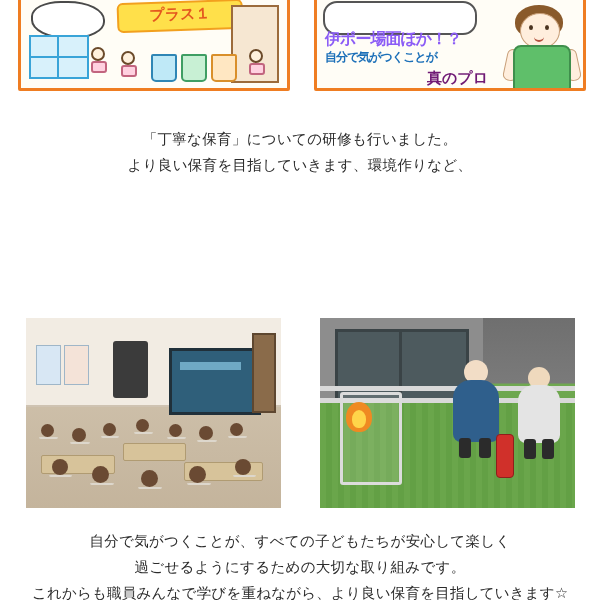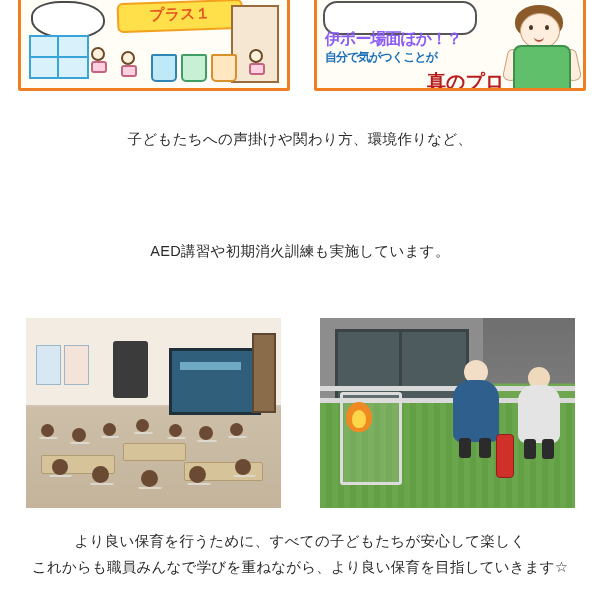--- a/index.html
+++ b/index.html
@@ -122,21 +122,21 @@
   }
   .r-big2 {
     position: absolute; left: 8px; top: 50px;
     width: 176px; height: 26px;
     color: #1b6fb8; font-size: 12px; font-weight: bold;
     font-family: Liberation Serif, serif;
     letter-spacing: -1px;
   }
   .r-big3 {
     position: absolute; left: 110px; top: 70px;
-    color: #b91c1c; font-size: 19px; font-weight: bold;
+    color: #701a75; font-size: 15px; font-weight: bold;
     font-family: "DejaVu Sans", sans-serif;
   }
   .r-person {
     position: absolute; right: 6px; top: 6px;
     width: 70px; height: 82px;
   }
   .r-person .hair {
     position: absolute; left: 8px; top: 0;
     width: 48px; height: 34px;
     background: #8a5a2b; border-radius: 50% 50% 45% 45%;
@@ -368,25 +368,25 @@
         <div class="eye e2"></div>
         <div class="mouth"></div>
         <div class="arm a1"></div>
         <div class="arm a2"></div>
         <div class="apron"></div>
       </div>
     </div>
   </div>
 
   <div class="text-block para1">
-    <div>子どもたちへの声掛けや関わり方、環境作りなど、</div>
+    <div>「丁寧な保育」についての研修も行いました。</div>
+    <div>より良い保育を目指していきます、環境作りなど、</div>
   </div>
 
   <div class="text-block para2">
-    <div>AED講習や初期消火訓練も実施しています。</div>
   </div>
 
   <div class="photo photo-left">
     <div class="room">
       <div class="wall-panel"></div>
       <div class="poster p1"></div>
       <div class="poster p2"></div>
       <div class="speaker"></div>
       <div class="screen"></div>
       <div class="door"></div>
@@ -464,17 +464,18 @@
         <div class="c-head"></div>
         <div class="c-body"></div>
         <div class="boot" style="left:6px;"></div>
         <div class="boot" style="left:24px;"></div>
       </div>
       <div class="ext"></div>
     </div>
   </div>
 
   <div class="text-block para3">
-    <div>より良い保育を行うために、すべての子どもたちが安心して楽しく</div>
+    <div>自分で気がつくことが、すべての子どもたちが安心して楽しく</div>
+    <div>過ごせるようにするための大切な取り組みです。</div>
     <div class="wide">これからも職員みんなで学びを重ねながら、より良い保育を目指していきます☆</div>
   </div>
 
 </div>
 
 </body></html>

